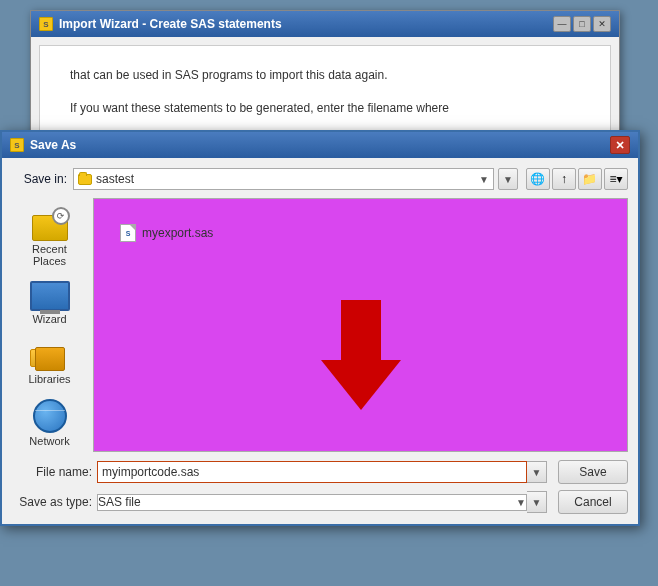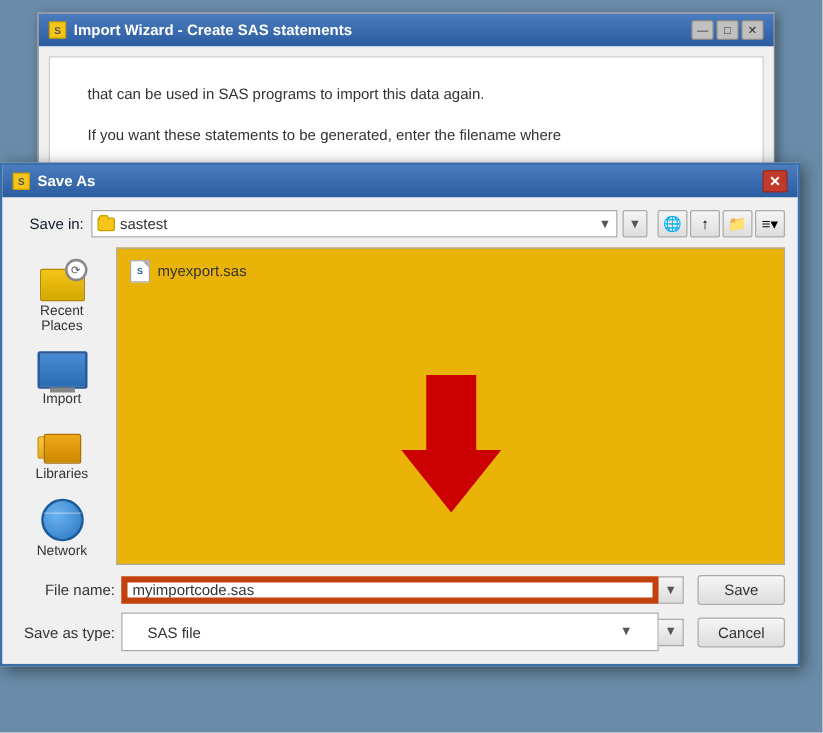--- a/index.html
+++ b/index.html
@@ -367,24 +367,24 @@
       top: 30%;
       left: 0;
       right: 0;
       height: 1px;
       background: rgba(255,255,255,0.4);
     }
 
     
     .file-browser {
       flex: 1;
-      background: #eab308;
+      background: #d946ef;
       border: 1px solid #aaa;
       min-height: 240px;
-      padding: 6px;
+      padding: 22px;
       position: relative;
     }
     .file-item {
       display: flex;
       align-items: center;
       gap: 6px;
       padding: 3px 4px;
       cursor: pointer;
     }
     .file-icon-sas {
@@ -458,31 +458,31 @@
       color: #333;
     }
     .form-input-wrap {
       flex: 1;
       display: flex;
       align-items: center;
     }
     .form-input {
       flex: 1;
       height: 22px;
-      border: 5px solid #c2410c;
+      border: 1px solid #c2410c;
       padding: 0 4px;
       font-size: 12px;
       color: #333;
       outline: none;
     }
     .form-combo {
       flex: 1;
-      height: 31px;
-      border: 1px solid #aaa;
-      padding: 0 20px;
+      height: 17px;
+      border: 1px solid #aaa;
+      padding: 0 0;
       font-size: 12px;
       color: #333;
       background: white;
       display: flex;
       align-items: center;
       justify-content: space-between;
     }
     .form-combo-arrow {
       font-size: 10px;
       color: #555;
@@ -604,21 +604,21 @@
       <div class="left-sidebar">
         <div class="sidebar-item">
           <div class="icon-recent">
             <div class="folder-back"></div>
             <div class="clock">⟳</div>
           </div>
           <span class="sidebar-item-label">Recent Places</span>
         </div>
         <div class="sidebar-item">
           <div class="icon-desktop"></div>
-          <span class="sidebar-item-label">Import</span>
+          <span class="sidebar-item-label">Wizard</span>
         </div>
         <div class="sidebar-item">
           <div class="icon-libraries">
             <div class="lib-folder2"></div>
             <div class="lib-folder"></div>
           </div>
           <span class="sidebar-item-label">Libraries</span>
         </div>
         <div class="sidebar-item">
           <div class="icon-network">

